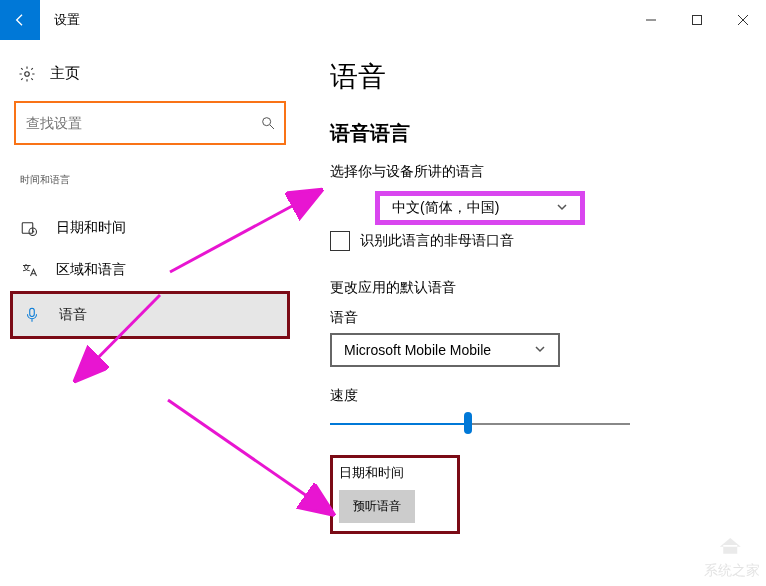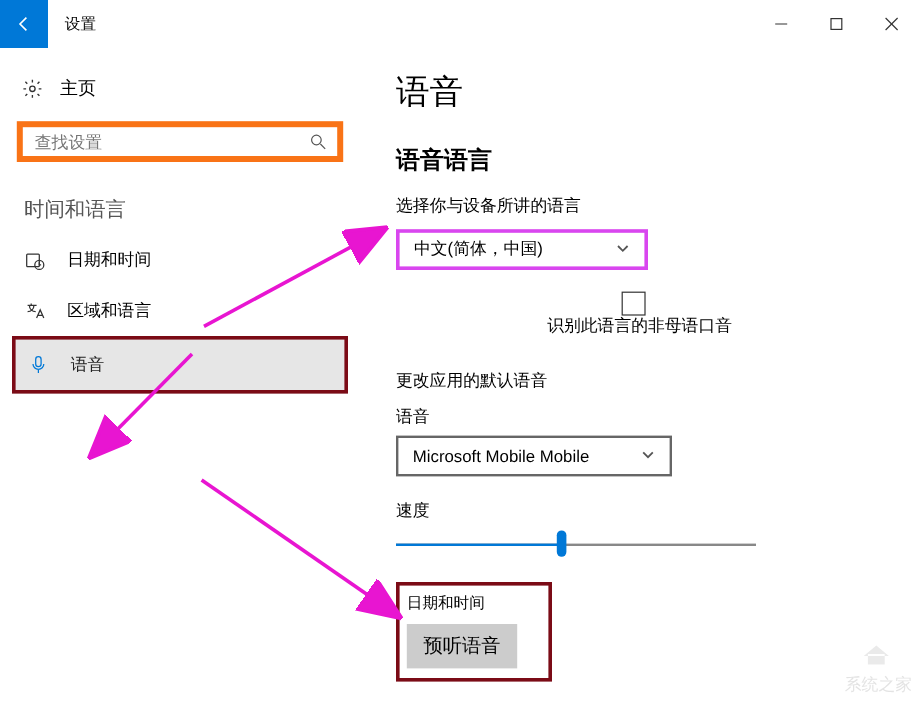--- a/index.html
+++ b/index.html
@@ -13,52 +13,52 @@
 .titlebar-ctrls { margin-left: auto; display: flex; }
 .titlebar-ctrls .ctl { width: 46px; height: 40px; display: flex; align-items: center; justify-content: center; }
 .titlebar-ctrls .ctl svg { width: 12px; height: 12px; stroke: #333; fill: none; stroke-width: 1; }
 
 .body { display: flex; height: calc(586px - 40px); }
 
 
 .sidebar { width: 300px; padding: 18px 10px 10px 10px; }
 .home-row { display: flex; align-items: center; padding: 6px 8px; font-size: 15px; margin-bottom: 12px; }
 .home-row svg { width: 18px; height: 18px; margin-right: 14px; stroke: #333; fill: none; stroke-width: 1.5; }
-.search { display: flex; align-items: center; border: 5px solid #f97316; height: 34px; padding: 0 8px 0 10px; margin: 0 4px 28px 4px; }
+.search { display: flex; align-items: center; border: 2px solid #f97316; height: 44px; padding: 0 8px 0 10px; margin: 0 4px 28px 4px; }
 .search input { flex: 1; border: none; outline: none; font-size: 14px; background: transparent; }
 .search svg { width: 16px; height: 16px; stroke: #555; fill: none; stroke-width: 1.5; }
-.section-hdr { font-size: 17px; color: #555; margin: 0 10px 10px 10px; }
+.section-hdr { font-size: 10px; color: #555; margin: 0 10px 20px 10px; }
 .nav-item { display: flex; align-items: center; padding: 12px 10px; font-size: 14px; }
 .nav-item svg { width: 18px; height: 18px; margin-right: 18px; stroke: #333; fill: none; stroke-width: 1.4; }
 .nav-item.selected { background: #e6e6e6; }
 .nav-item.selected svg { stroke: #0078d7; }
 .nav-item.selected span { color: #222; }
 .highlight-box { border: 3px solid #7b0b16; }
 
 
 .content { flex: 1; padding: 18px 30px 0 30px; overflow: hidden; }
 .page-h1 { font-size: 28px; font-weight: 400; margin-bottom: 24px; }
 .sub-h { font-size: 20px; font-weight: 700; margin: 0 0 16px 0; }
 .desc { font-size: 14px; margin: 6px 0 10px 0; }
 .combo { border: 2px solid #666; height: 34px; display: flex; align-items: center; padding: 0 12px; font-size: 14px; position: relative; }
-.combo.framed { border: 3px solid #d946ef; }
+.combo.framed { border: 5px solid #d946ef; margin-left: 45px; }
 .combo .chev { margin-left: auto; }
 .combo .chev svg { width: 12px; height: 12px; stroke: #555; fill: none; stroke-width: 1.5; }
 .combo.w1 { width: 210px; }
 .combo.w2 { width: 230px; }
-.checkbox-row { display: flex; align-items: center; margin: 18px 0 28px 0; font-size: 14px; flex-direction: column; }
+.checkbox-row { display: flex; align-items: center; margin: 6px 0 28px 0; font-size: 14px; }
 .checkbox { width: 20px; height: 20px; border: 1.5px solid #333; margin-right: 10px; }
 .label-sm { font-size: 14px; margin: 12px 0 6px 0; }
 .slider { position: relative; height: 24px; margin: 6px 0 20px 0; width: 300px; }
 .slider-track { position: absolute; top: 50%; left: 0; right: 0; height: 2px; background: #888; }
 .slider-fill { position: absolute; top: 50%; left: 0; width: 46%; height: 2px; background: #0078d7; }
 .slider-thumb { position: absolute; top: 50%; left: 46%; transform: translate(-50%, -50%); width: 8px; height: 22px; background: #0078d7; border-radius: 4px; }
 .preview-block { border: 3px solid #7b0b16; width: 130px; padding: 6px 6px 8px 6px; }
 .preview-block .lbl { font-size: 13px; margin-bottom: 8px; }
-.btn { background: #ccc; border: none; padding: 8px 14px; font-size: 16px; }
+.btn { background: #ccc; border: none; padding: 8px 14px; font-size: 12px; }
 
 
 .arrow-svg { position: absolute; left: 0; top: 0; width: 766px; height: 586px; pointer-events: none; }
 .arrow-svg line, .arrow-svg polygon { stroke: #e815d1; fill: #e815d1; }
 
 
 .watermark { position: absolute; right: 6px; bottom: 6px; color: #ddd; font-size: 14px; display: flex; align-items: center; gap: 6px; opacity: .8; flex-direction: column; }
 .watermark svg { width: 28px; height: 22px; fill: #e5e5e5; }
 </style>
 </head>

